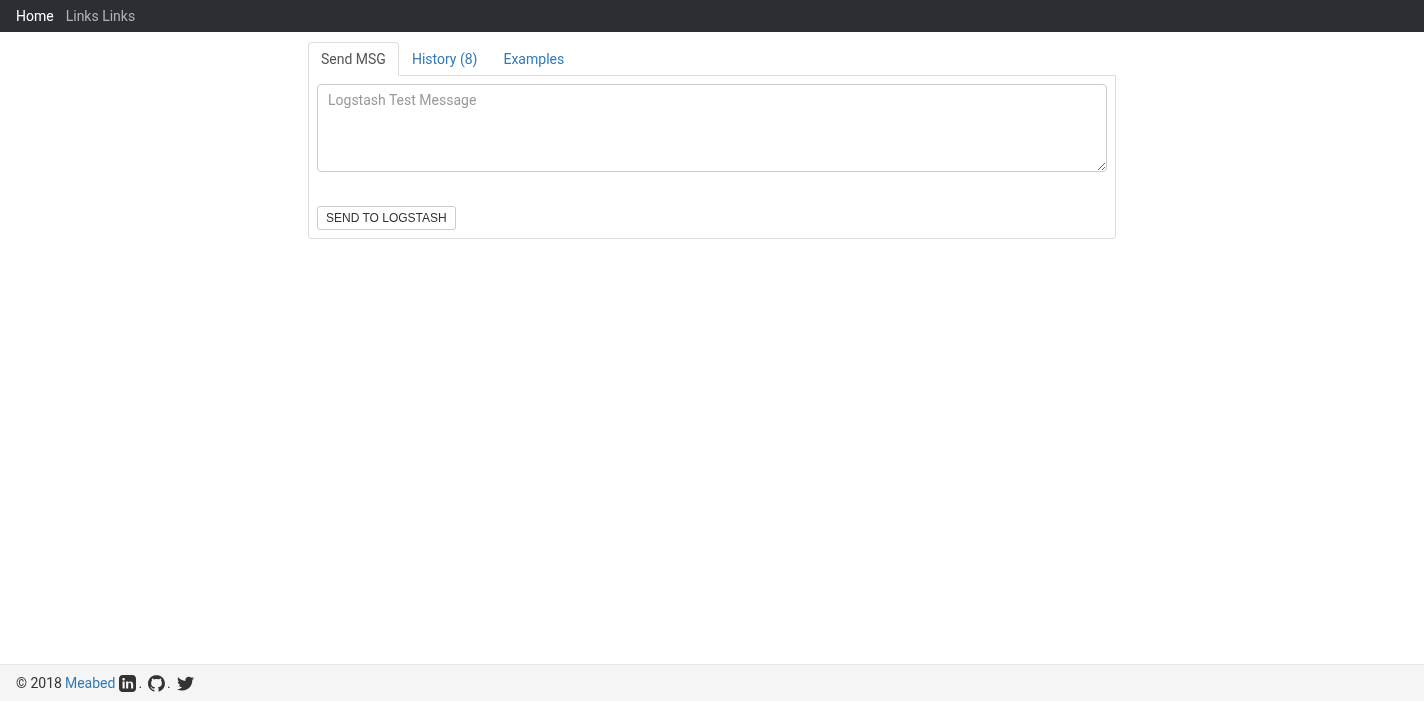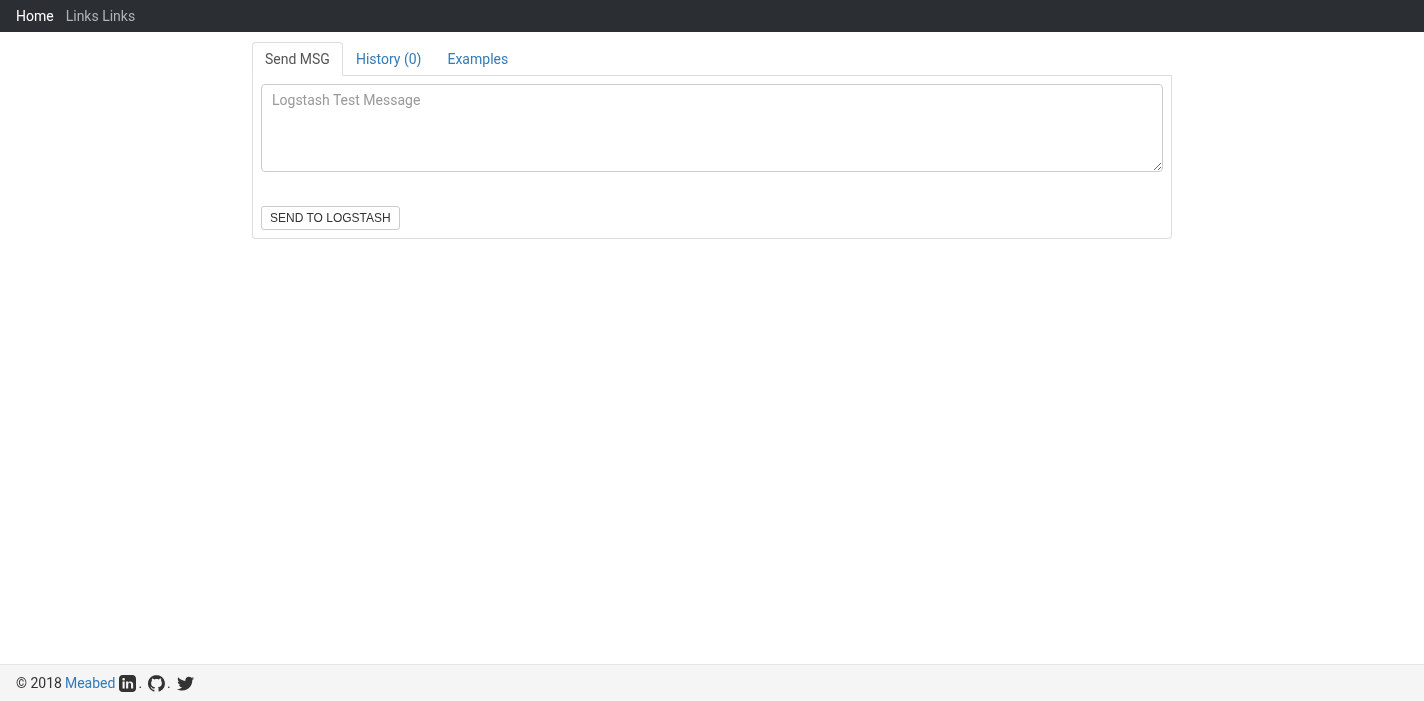--- a/index.html
+++ b/index.html
@@ -33,21 +33,21 @@
     }
     .navbar a.secondary {
       color: #b0b4b8;
     }
     .content {
       flex: 1;
       padding: 10px 0 0 0;
     }
     .tab-container {
       margin: 0 auto;
-      width: 920px;
+      width: 808px;
       max-width: 95%;
     }
     .nav-tabs {
       display: flex;
       border-bottom: 1px solid #ddd;
       list-style: none;
     }
     .nav-tabs li {
       margin-bottom: -1px;
     }
@@ -152,21 +152,21 @@
   <a href="#" class="secondary">Links Links</a>
 </nav>
 
 <div class="content">
   <div class="tab-container">
     <ul class="nav-tabs">
       <li class="active">
         <a href="#">Send MSG</a>
       </li>
       <li>
-        <a href="#">History (0)</a>
+        <a href="#">History (8)</a>
       </li>
       <li>
         <a href="#">Examples</a>
       </li>
     </ul>
     <div class="tab-content">
       <textarea class="textarea" placeholder="Logstash Test Message" style=""></textarea>
       <button class="send-button">SEND TO LOGSTASH</button>
     </div>
   </div>

